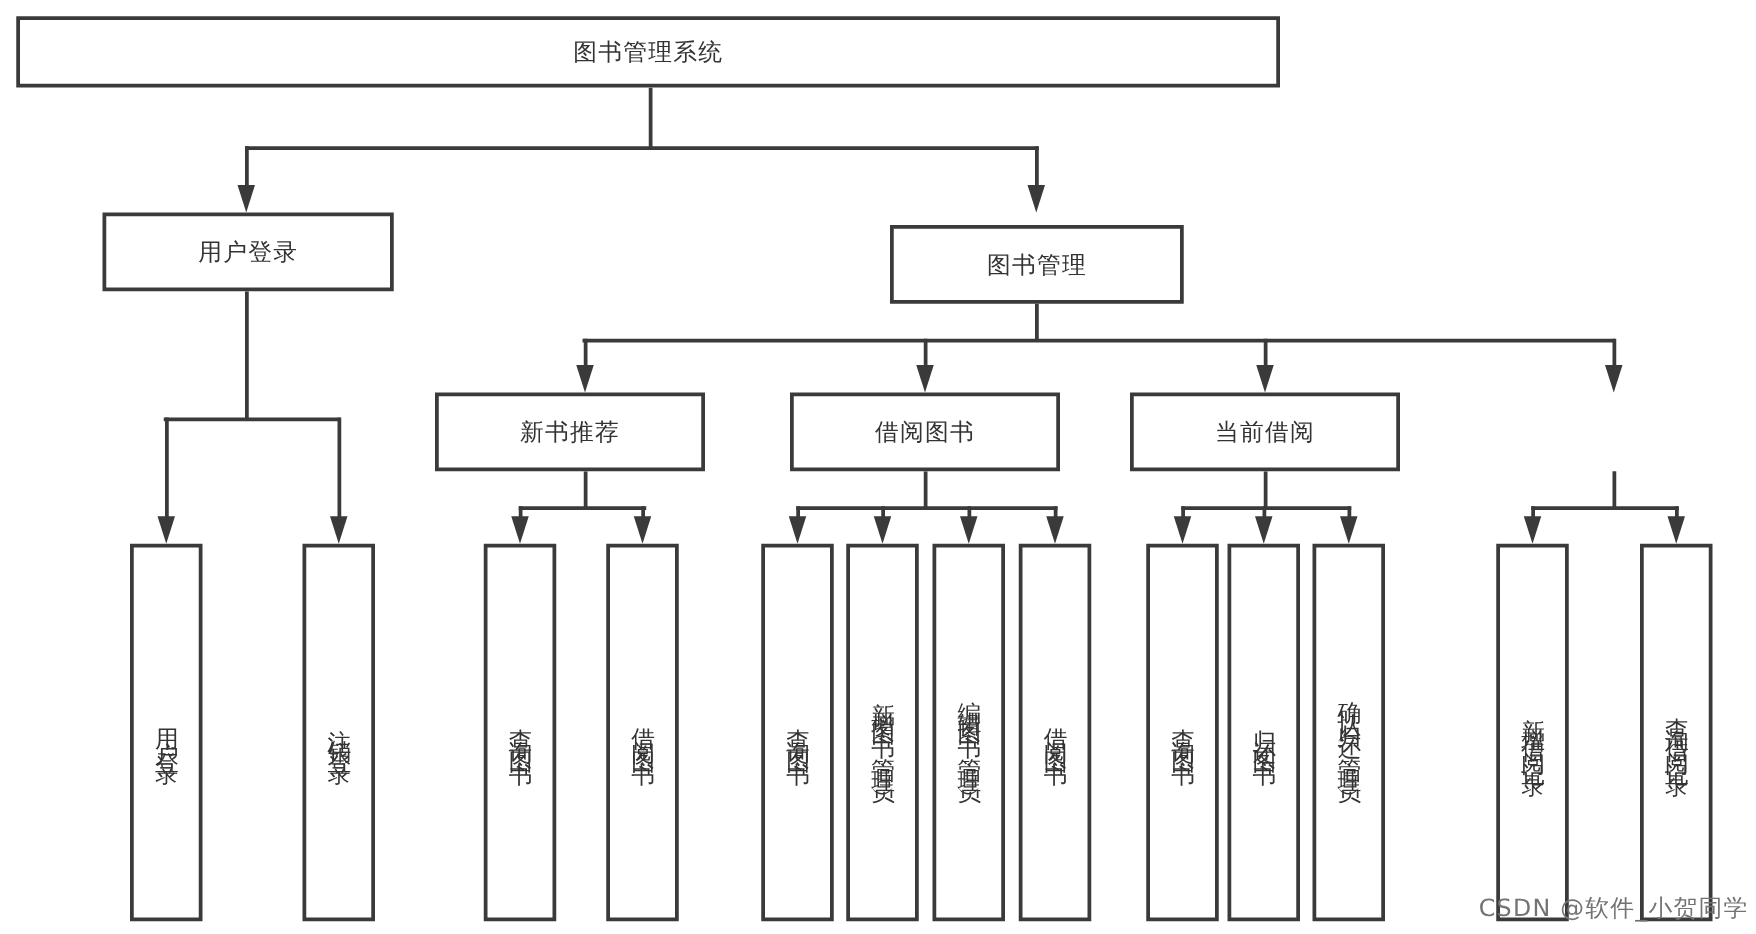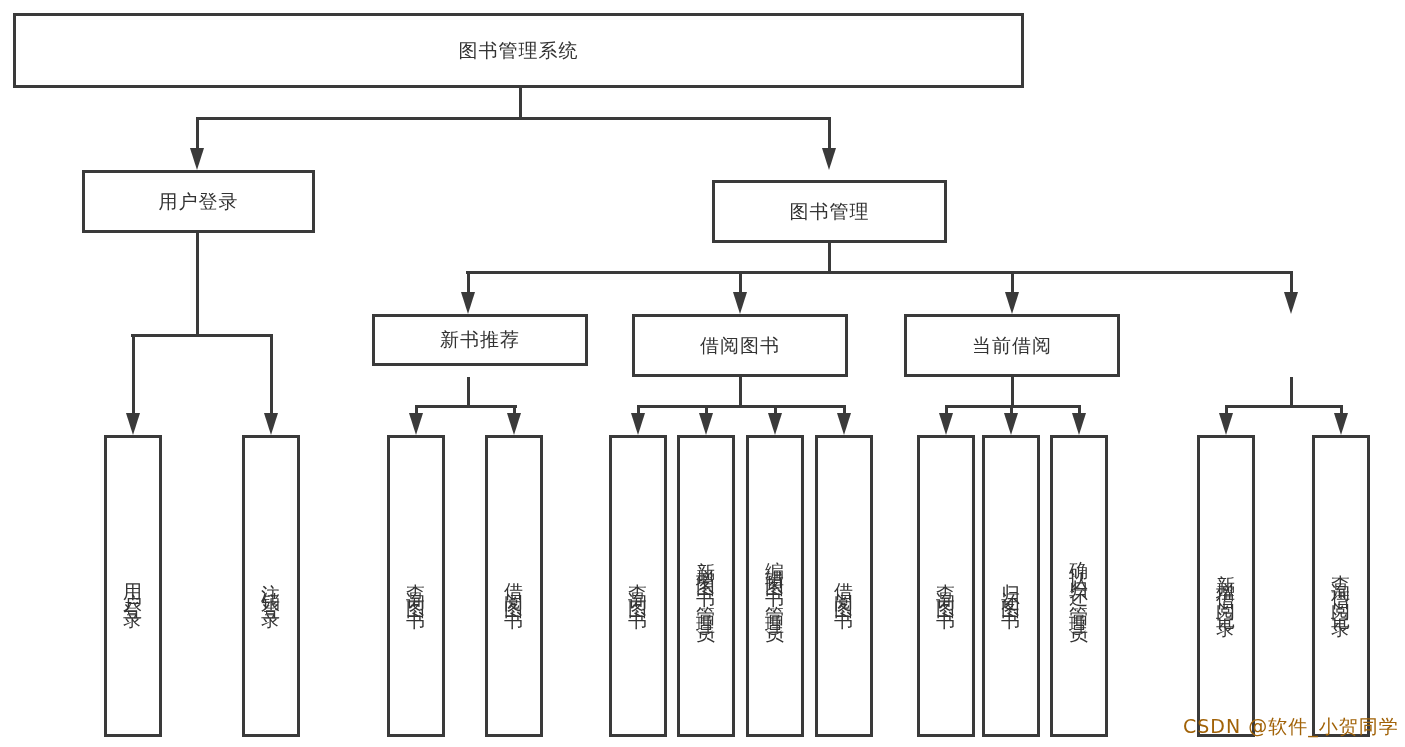--- a/index.html
+++ b/index.html
@@ -32,21 +32,21 @@
   .ah{
     position:absolute;width:0;height:0;
     border-left:7px solid transparent;
     border-right:7px solid transparent;
     border-top:22px solid #3a3a3a;
     z-index:1;
   }
   .watermark{
     position:absolute;
     left:1183px;top:714px;
-    color:#a16207;
+    color:#737373;
     font-size:19px;
     letter-spacing:1px;
     white-space:nowrap;
     z-index:5;
   }
 </style>
 </head>
 <body>
 
 <div id="stage">
@@ -99,26 +99,26 @@
   <div class="ah" style="left:631px;top:413px"></div>
   <div class="ah" style="left:699px;top:413px"></div>
   <div class="ah" style="left:768px;top:413px"></div>
   <div class="ah" style="left:837px;top:413px"></div>
   <div class="ah" style="left:939px;top:413px"></div>
   <div class="ah" style="left:1004px;top:413px"></div>
   <div class="ah" style="left:1072px;top:413px"></div>
   <div class="ah" style="left:1219px;top:413px"></div>
   <div class="ah" style="left:1334px;top:413px"></div>
 
-  <div class="box hbox" style="left:13px;top:13px;width:1011px;height:75px">图书管理系统</div>
+  <div class="box hbox" style="left:13px;top:13px;width:1011px;height:57px">图书管理系统</div>
 
   <div class="box hbox" style="left:82px;top:170px;width:233px;height:63px">用户登录</div>
   <div class="box hbox" style="left:712px;top:180px;width:235px;height:63px">图书管理</div>
 
-  <div class="box hbox" style="left:372px;top:314px;width:216px;height:52px">新书推荐</div>
+  <div class="box hbox" style="left:348px;top:314px;width:216px;height:63px">新书推荐</div>
   <div class="box hbox" style="left:632px;top:314px;width:216px;height:63px">借阅图书</div>
   <div class="box hbox" style="left:904px;top:314px;width:216px;height:63px">当前借阅</div>
 
   <div class="box vbox" style="left:104px;top:435px;width:58px;height:302px">用户登录</div>
   <div class="box vbox" style="left:242px;top:435px;width:58px;height:302px">注销登录</div>
 
   <div class="box vbox" style="left:387px;top:435px;width:58px;height:302px">查询图书</div>
   <div class="box vbox" style="left:485px;top:435px;width:58px;height:302px">借阅图书</div>
 
   <div class="box vbox" style="left:609px;top:435px;width:58px;height:302px">查询图书</div>

